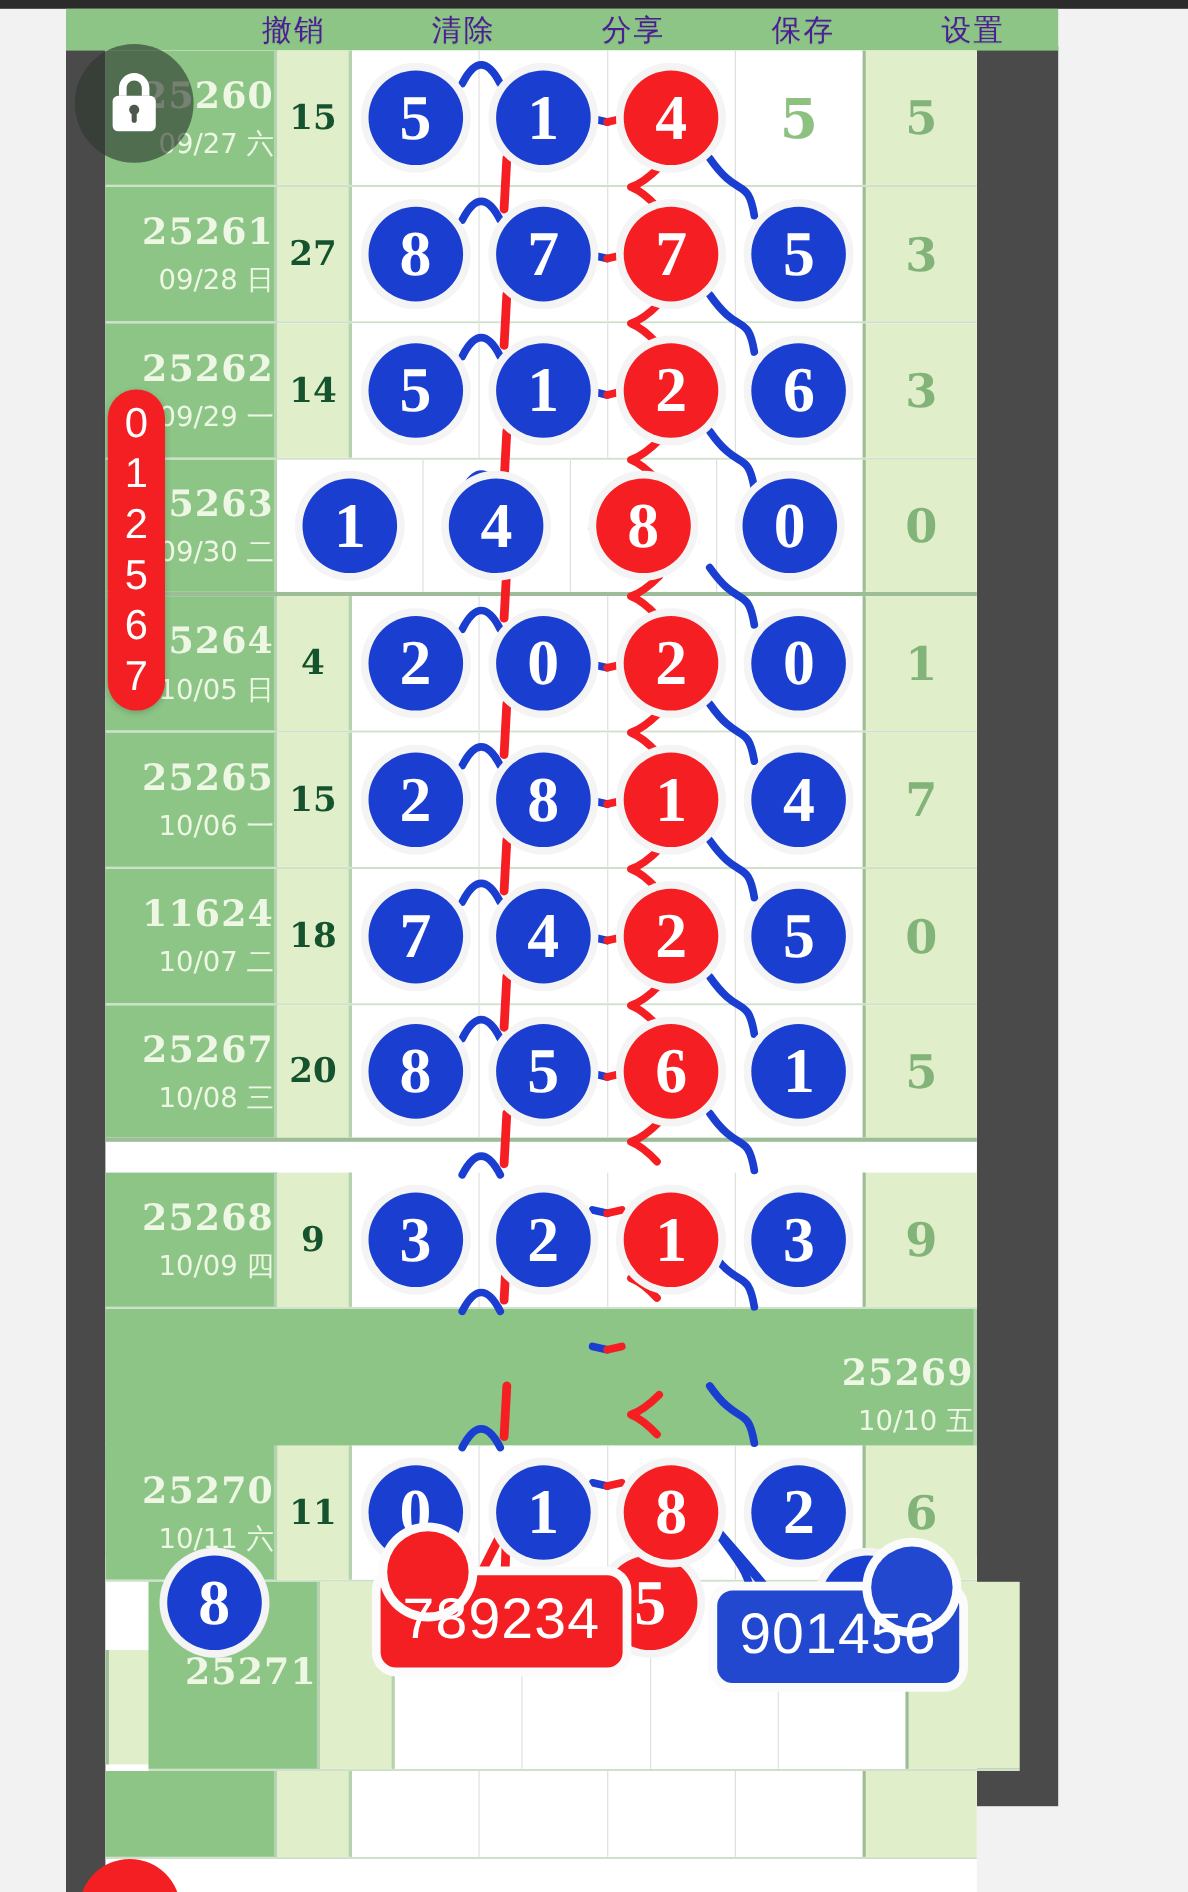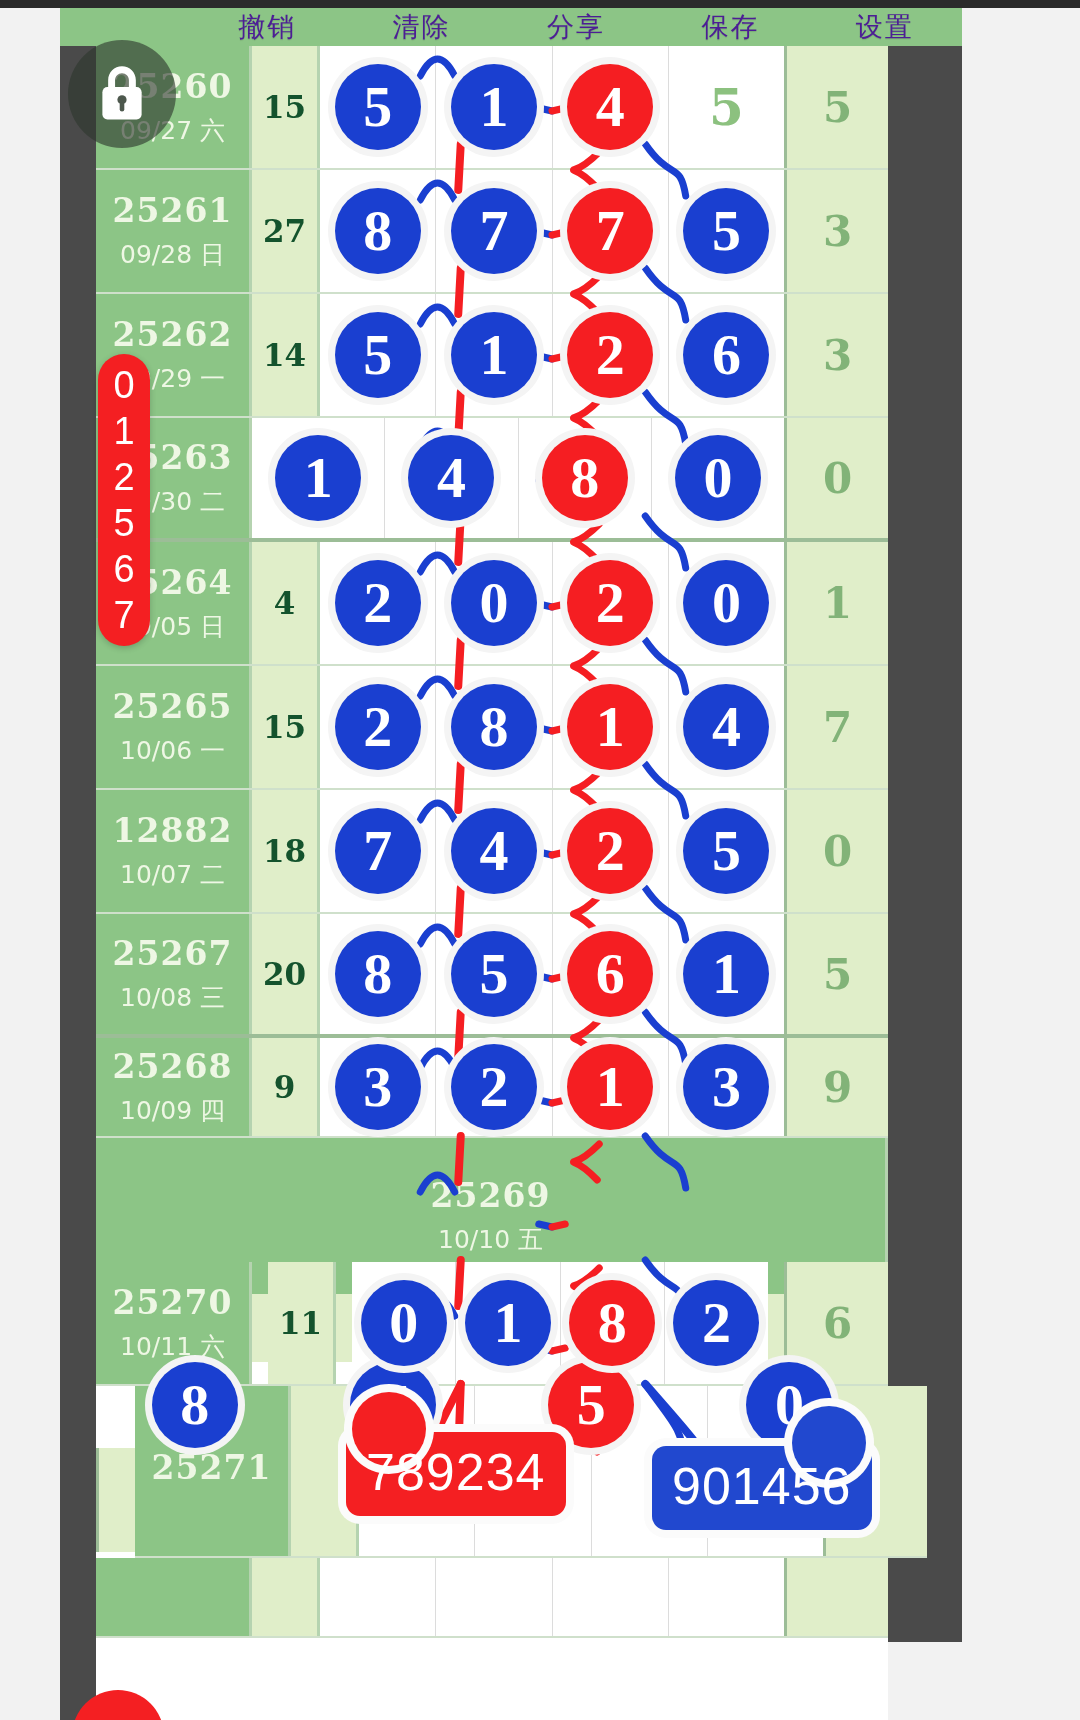--- a/index.html
+++ b/index.html
@@ -50,21 +50,21 @@
   .row {
     position: relative; width: 792px;
     display: flex; align-items: stretch;
     border-bottom: 2px solid #cfe0cb;
   }
   .row.group-end { border-bottom: 4px solid #9cbd97; }
 
   .c-issue {
     flex: 0 0 156px; background: #8cc586;
     display: flex; flex-direction: column;
-    align-items: center; justify-content: center;
+    align-items: flex-end; justify-content: center;
     color: #eef7e4; border-right: 3px solid #b5d3b0;
   }
   .c-issue .issue-no { font-size: 33px; letter-spacing: 1px; font-family: "DejaVu Serif", serif; font-weight: 600; }
   .c-issue .issue-date { font-size: 25px; margin-top: 8px; font-family: "DejaVu Sans", sans-serif; }
 
   .c-sum {
     flex: 0 0 68px; background: #e0eec9;
     display: flex; align-items: center; justify-content: center;
     color: #14532d; font-size: 31px; font-family: "DejaVu Serif", serif; font-weight: 600;
     border-right: 3px solid #b5d3b0;
@@ -299,21 +299,21 @@
               <div class="ball red">1</div>
             </div>
             <div class="cell">
               <div class="ball blue">4</div>
             </div>
           </div>
           <div class="c-tail">7</div>
         </div>
         <div class="row" style="height: 124px;">
           <div class="c-issue">
-            <div class="issue-no">12882</div>
+            <div class="issue-no">11624</div>
             <div class="issue-date">10/07 二</div>
           </div>
           <div class="c-sum">18</div>
           <div class="c-cells">
             <div class="cell">
               <div class="ball blue">7</div>
             </div>
             <div class="cell">
               <div class="ball blue">4</div>
             </div>
@@ -341,21 +341,21 @@
             </div>
             <div class="cell">
               <div class="ball red">6</div>
             </div>
             <div class="cell">
               <div class="ball blue">1</div>
             </div>
           </div>
           <div class="c-tail">5</div>
         </div>
-        <div class="row" style="height: 100px;">
+        <div class="row" style="height: 124px; margin-top: 28px;">
           <div class="c-issue">
             <div class="issue-no">25268</div>
             <div class="issue-date">10/09 四</div>
           </div>
           <div class="c-sum">9</div>
           <div class="c-cells">
             <div class="cell">
               <div class="ball blue">3</div>
             </div>
             <div class="cell">
@@ -385,21 +385,21 @@
             </div>
             <div class="cell">
               <div class="ball red">5</div>
             </div>
             <div class="cell">
               <div class="ball blue">0</div>
             </div>
           </div>
           <div class="c-tail">2</div>
         </div>
-        <div class="row" style="height: 124px; gap: 16px;">
+        <div class="row" style="height: 124px;">
           <div class="c-issue">
             <div class="issue-no">25270</div>
             <div class="issue-date">10/11 六</div>
           </div>
           <div class="c-sum">11</div>
           <div class="c-cells">
             <div class="cell">
               <div class="ball blue">0</div>
             </div>
             <div class="cell">

